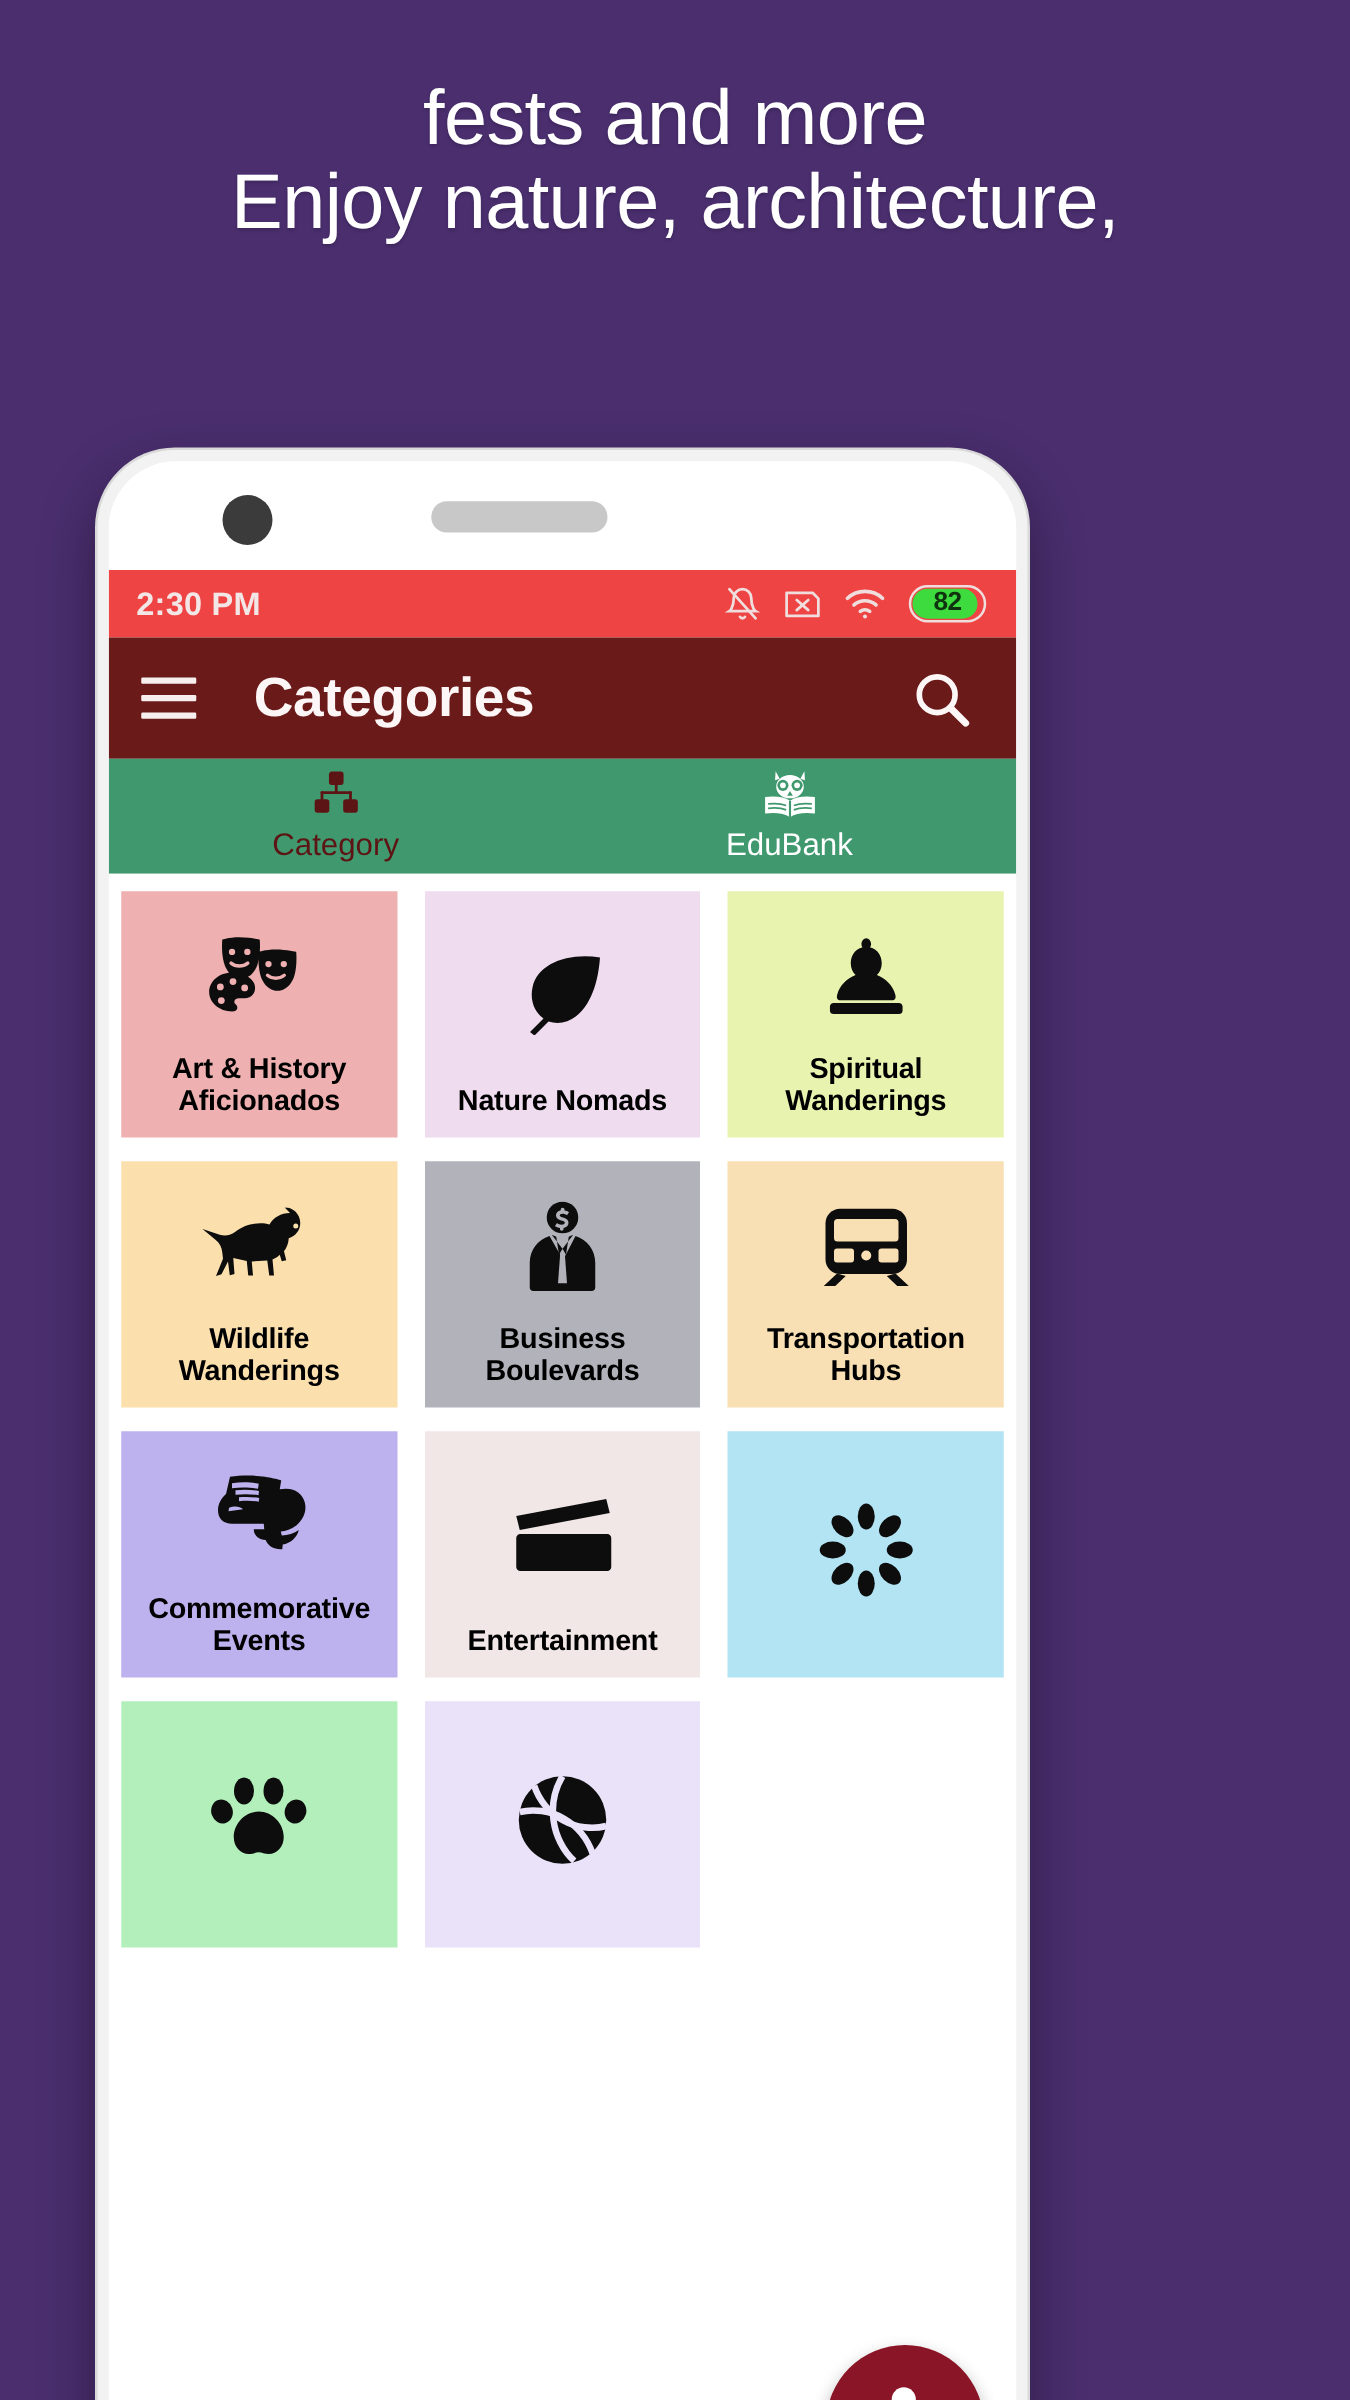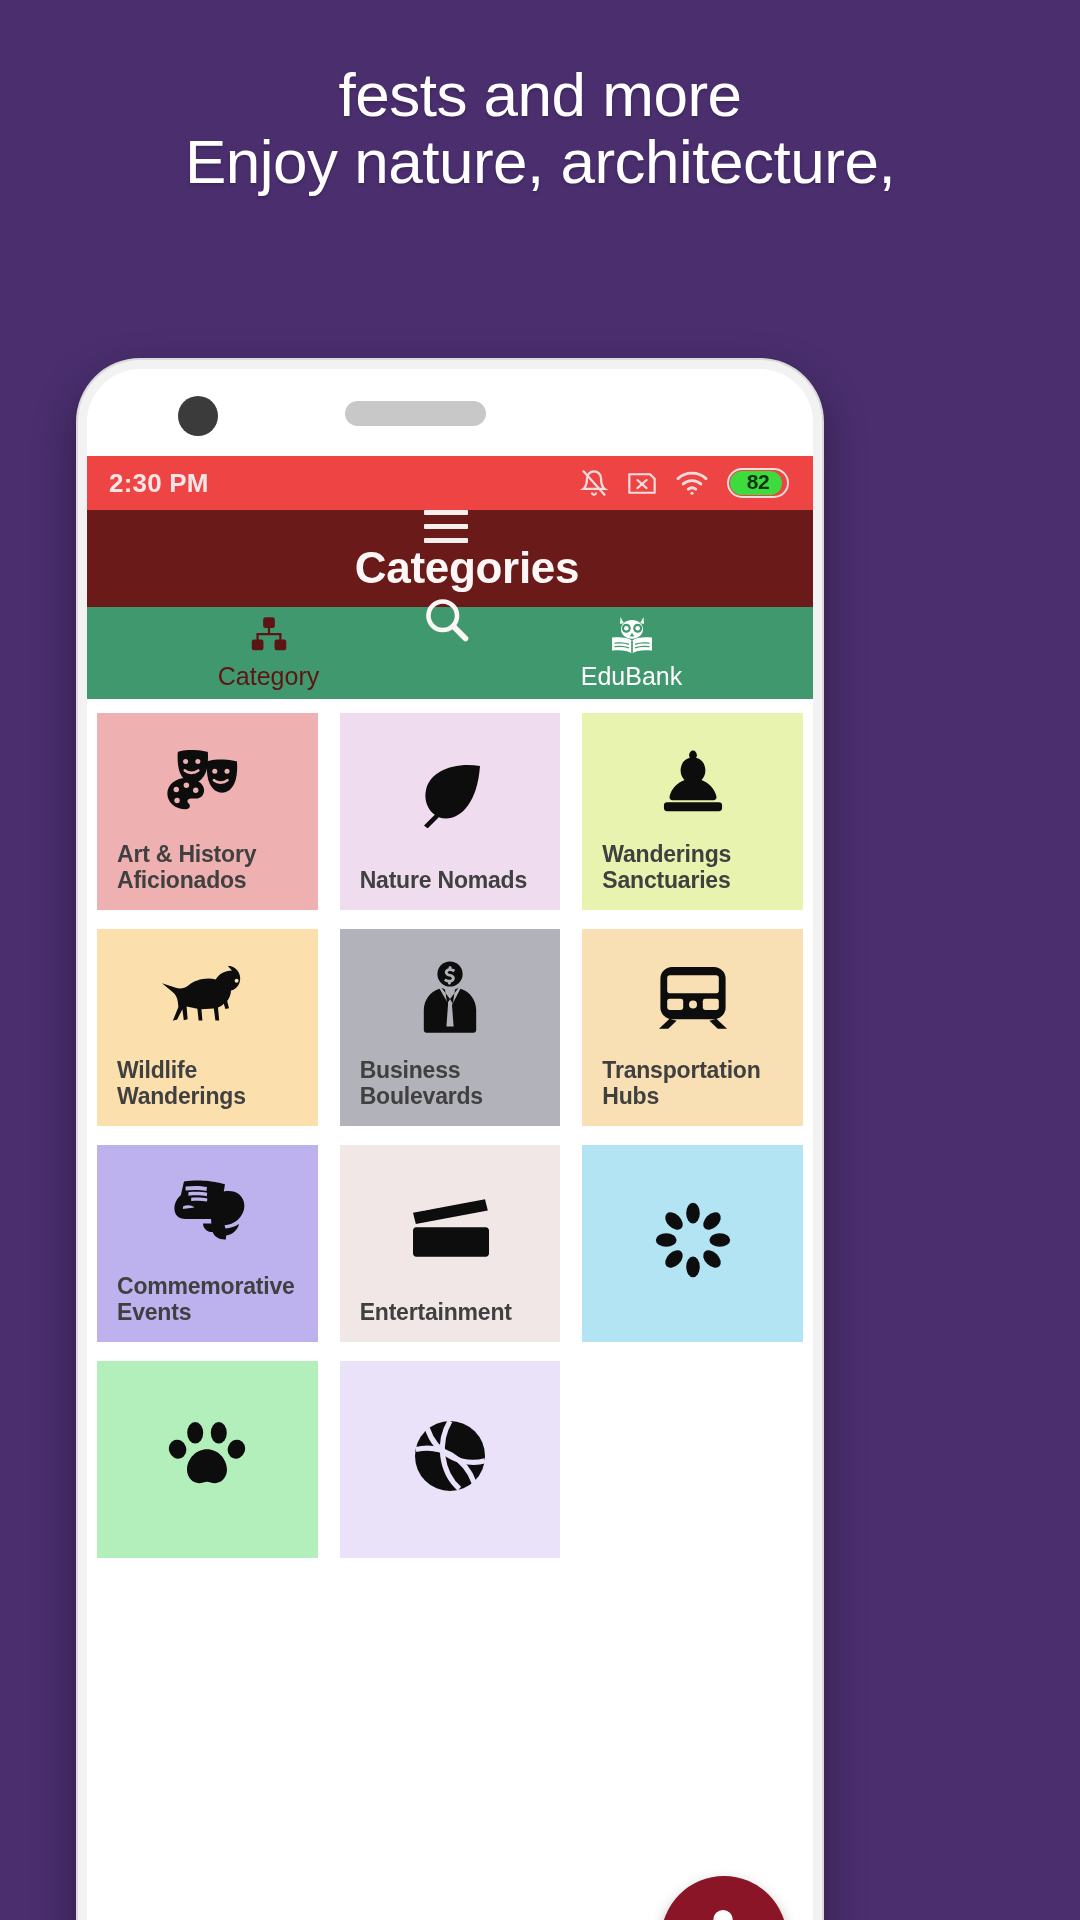--- a/index.html
+++ b/index.html
@@ -136,21 +136,20 @@
     letter-spacing: -0.5px;
   }
 
   
   .appbar {
     height: 97px;
     background: #6b1a1a;
     display: flex;
     align-items: center;
     padding: 0 30px 0 22px;
-    flex-direction: column;
   }
   .hamburger {
     width: 52px;
     height: 52px;
     display: flex;
     flex-direction: column;
     justify-content: center;
     gap: 9px;
     padding: 0 4px;
     cursor: pointer;
@@ -220,26 +219,26 @@
     flex: 1;
     display: flex;
     align-items: center;
     justify-content: center;
     width: 100%;
     padding-top: 8px;
   }
   .card-icon svg { display: block; }
   .card-label {
     width: 100%;
-    text-align: left;
+    text-align: center;
     font-size: 23px;
     font-weight: bold;
-    color: #404040;
+    color: #000000;
     line-height: 1.16;
-    padding: 0 6px 16px 20px;
+    padding: 0 6px 16px 6px;
     letter-spacing: -0.2px;
   }
 
   
   .fab {
     position: absolute;
     right: 26px;
     bottom: -42px;
     width: 126px;
     height: 126px;
@@ -385,21 +384,21 @@
       </div>
 
       <div class="card" style="background:#e7f3ae">
         <div class="card-icon">
           <svg width="62" height="64" viewBox="0 0 32 33" fill="#0d0d0d">
             <ellipse cx="16" cy="3.2" rx="2" ry="2.4"></ellipse>
             <path d="M16 4.4c-4 0-6.4 3-6.4 6.7 0 2 .8 3.7 2 4.9-3.6 1.4-6.6 4.3-7.6 8.1-.4 1.5.2 2.3 1.4 2.3h21.2c1.2 0 1.8-.8 1.4-2.3-1-3.8-4-6.7-7.6-8.1 1.2-1.2 2-2.9 2-4.9 0-3.7-2.4-6.7-6.4-6.7z"></path>
             <path d="M2.6 27.5h26.8c1 0 1.6.6 1.6 1.5v1.6c0 .9-.6 1.5-1.6 1.5H2.6c-1 0-1.6-.6-1.6-1.5v-1.6c0-.9.6-1.5 1.6-1.5z"></path>
           </svg>
         </div>
-        <div class="card-label">Wanderings Sanctuaries</div>
+        <div class="card-label">Spiritual Wanderings</div>
       </div>
 
       <div class="card" style="background:#fbe0ae">
         <div class="card-icon">
           <svg width="96" height="62" viewBox="0 0 48 31" fill="#0d0d0d">
             <path d="M36.5 2.2c-3.6 0-6.7 1.8-8.2 4.6-1.1-.3-2.3-.5-3.6-.5-4 0-7.5 1.4-9.9 3.3-2 1.6-4.3 2-6.4 1.3l-6.9-2.3 5.3 4.4c1.6 1.3 2.4 3 2.6 4.9l.3 2.6-2.8 6.9 2.2-.7 2.6-5.1.7 5.5 1.9-.5-.5-6.4 5.4 1.2.6 5.8h1.9l-.5-5.6 6.2-.4.8 6h1.9l-.6-6.4c1.1-.5 2.1-1.1 2.9-1.9l.8 2.6 1.8-.4-.9-3.6c1.1-1.4 1.8-3.2 1.9-5.2 2.7-.8 4.6-3.2 4.6-6.1 0-3.5-2.8-6.3-6.3-6.3z"></path>
             <circle cx="38.8" cy="7.4" r="1" fill="#fbe0ae"></circle>
           </svg>
         </div>
         <div class="card-label">Wildlife Wanderings</div>

